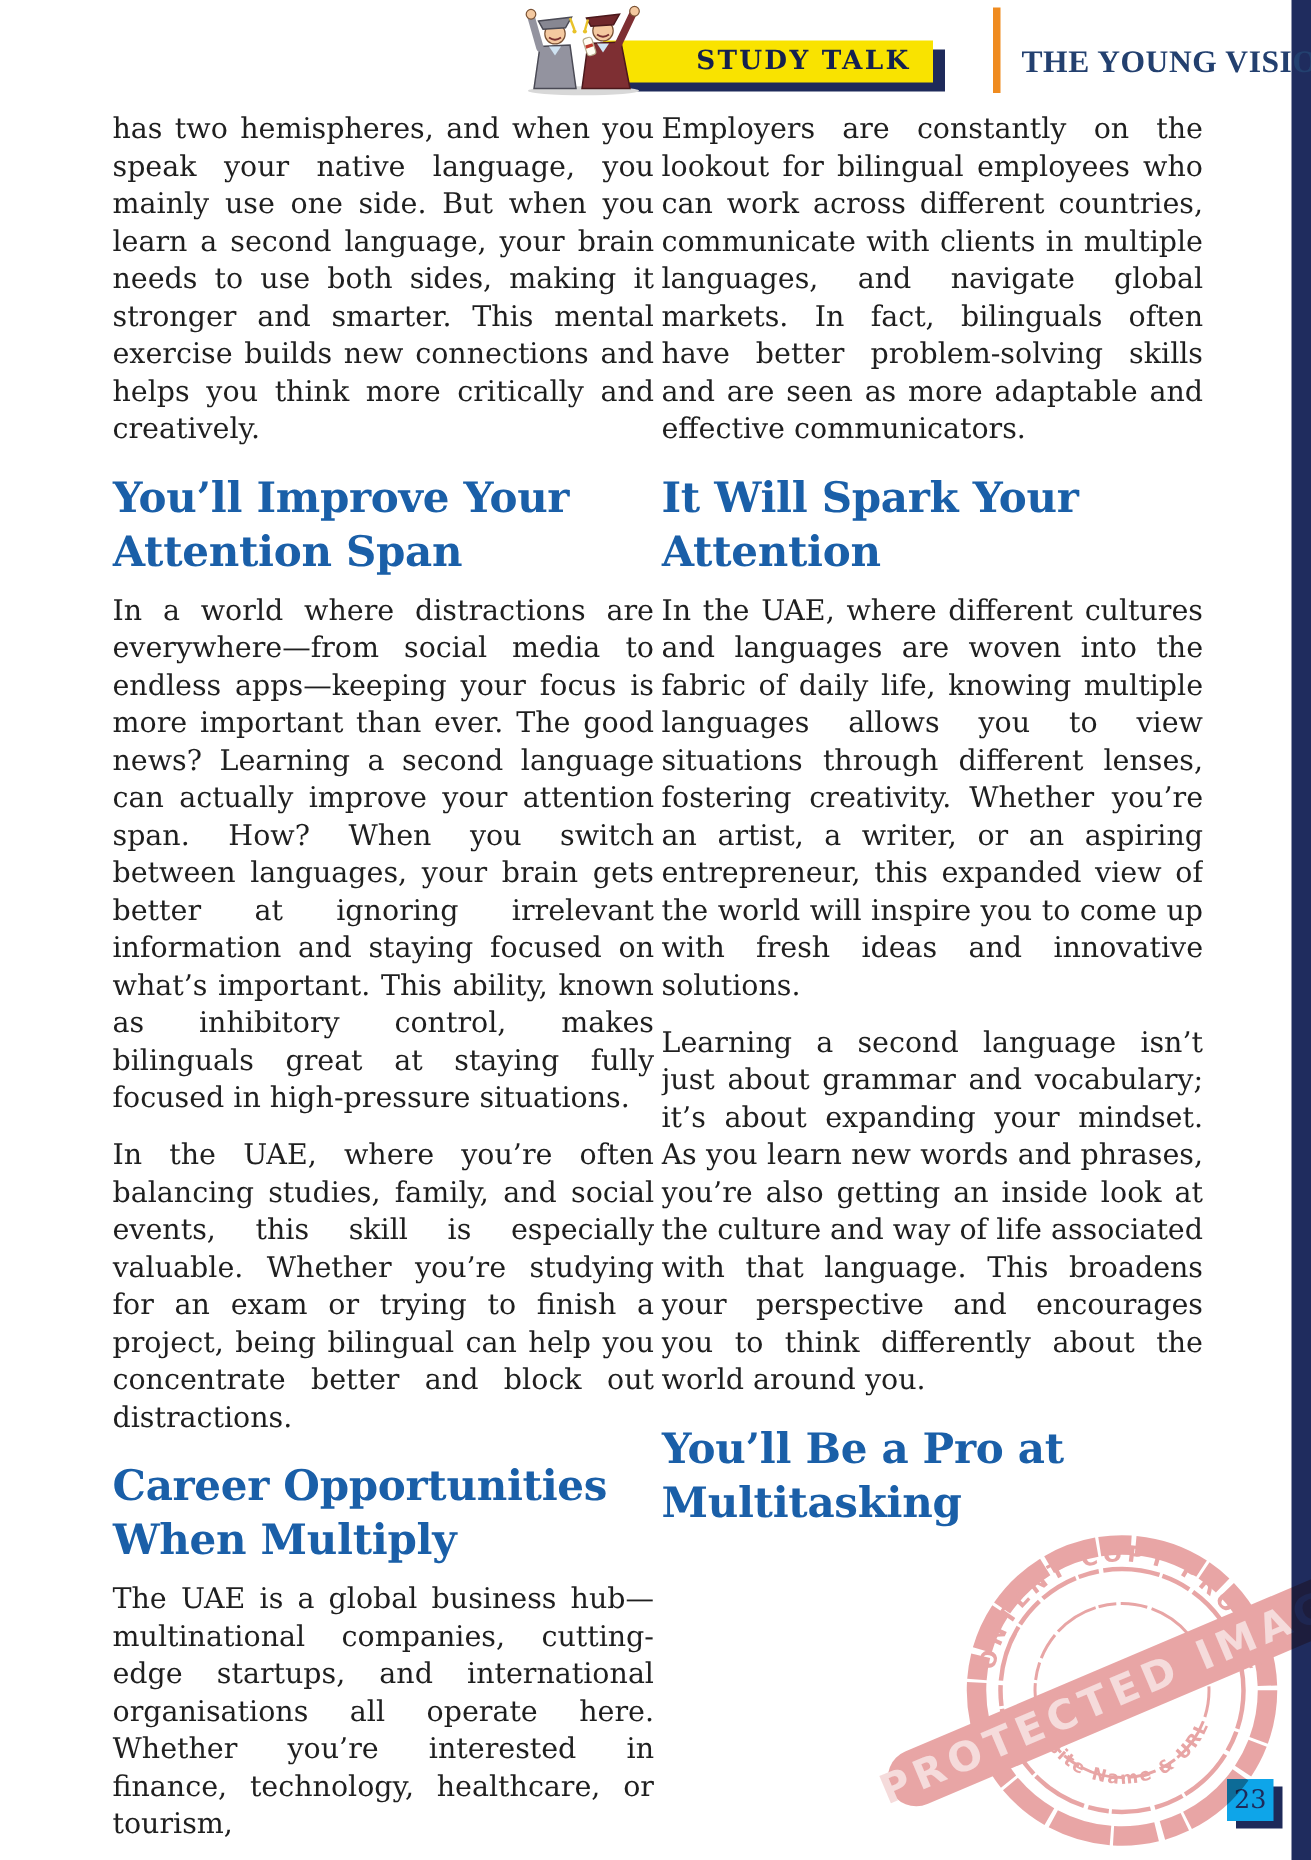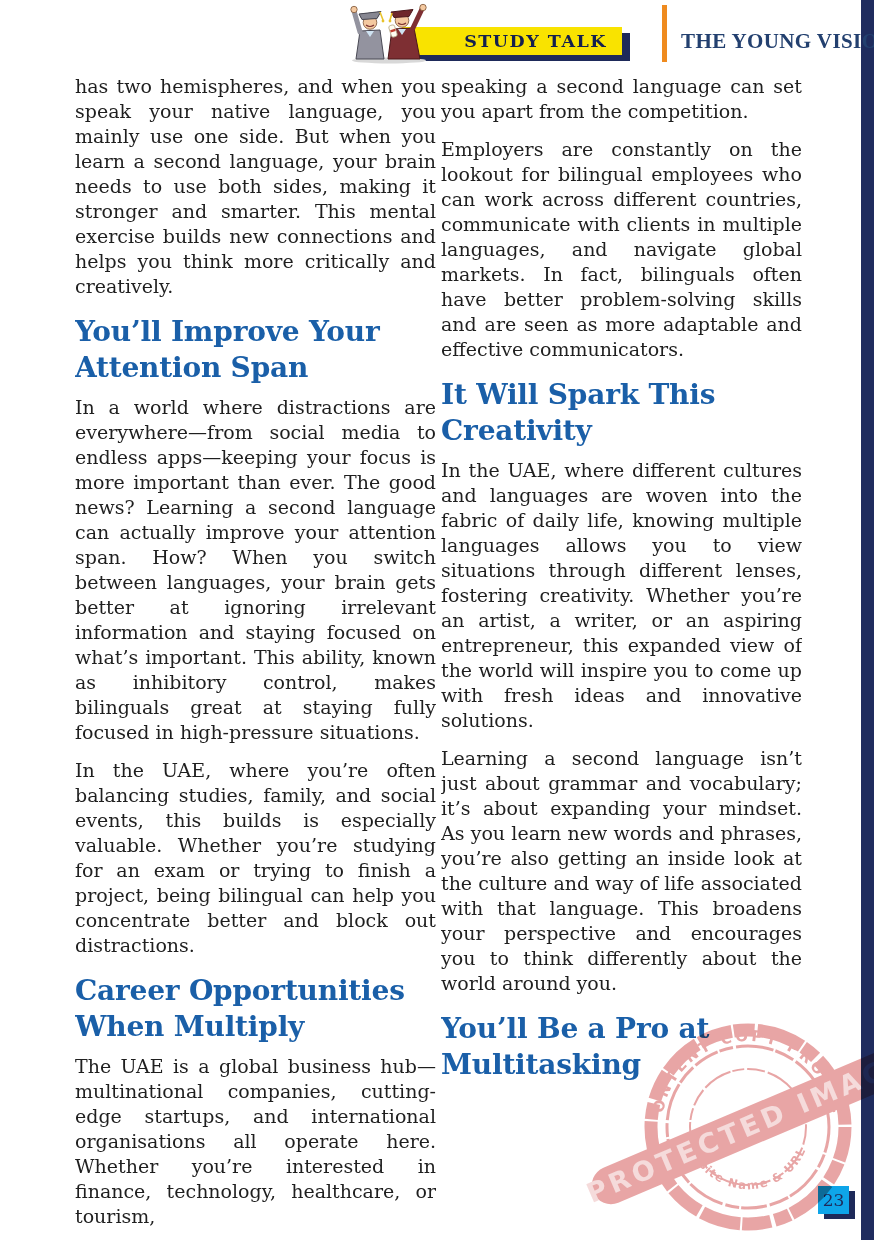--- a/index.html
+++ b/index.html
@@ -135,28 +135,27 @@
     <div class="hdr-divider"></div>
 
     <div class="masthead">THE YOUNG VISION</div>
   </header>
 
   <main class="columns">
     <div class="col">
         <p>has two hemispheres, and when you speak your native language, you mainly use one side. But when you learn a second language, your brain needs to use both sides, making it stronger and smarter. This mental exercise builds new connections and helps you think more critically and creatively.</p>
         <h2>You’ll Improve Your Attention Span</h2>
         <p>In a world where distractions are everywhere—from social media to endless apps—keeping your focus is more important than ever. The good news? Learning a second language can actually improve your attention span. How? When you switch between languages, your brain gets better at ignoring irrelevant information and staying focused on what’s important. This ability, known as inhibitory control, makes bilinguals great at staying fully focused in high-pressure situations.</p>
-        <p>In the UAE, where you’re often balancing studies, family, and social events, this builds is especially valuable. Whether you’re studying for an exam or trying to finish a project, being bilingual can help you concentrate better and block out distractions.</p>
+        <p>In the UAE, where you’re often balancing studies, family, and social events, this skill is especially valuable. Whether you’re studying for an exam or trying to finish a project, being bilingual can help you concentrate better and block out distractions.</p>
         <h2>Career Opportunities When Multiply</h2>
         <p>The UAE is a global business hub—multinational companies, cutting-edge startups, and international organisations all operate here. Whether you’re interested in finance, technology, healthcare, or tourism,</p>
       </div>
     <div class="col">
-        <p>speaking a second language can set you apart from the competition.</p>
         <p>Employers are constantly on the lookout for bilingual employees who can work across different countries, communicate with clients in multiple languages, and navigate global markets. In fact, bilinguals often have better problem-solving skills and are seen as more adaptable and effective communicators.</p>
-        <h2>It Will Spark This Creativity</h2>
+        <h2>It Will Spark Your Attention</h2>
         <p>In the UAE, where different cultures and languages are woven into the fabric of daily life, knowing multiple languages allows you to view situations through different lenses, fostering creativity. Whether you’re an artist, a writer, or an aspiring entrepreneur, this expanded view of the world will inspire you to come up with fresh ideas and innovative solutions.</p>
         <p>Learning a second language isn’t just about grammar and vocabulary; it’s about expanding your mindset. As you learn new words and phrases, you’re also getting an inside look at the culture and way of life associated with that language. This broadens your perspective and encourages you to think differently about the world around you.</p>
         <h2>You’ll Be a Pro at Multitasking</h2>
       </div>
   </main>
 
   <svg class="stamp" viewBox="0 0 340 300" aria-hidden="true">
     <g fill="none" stroke="#e28f8f">
       <circle cx="170" cy="150" r="97" stroke-width="13" stroke-dasharray="34 2 21 3 47 2 16 4 29 2 40 3"></circle>
       <circle cx="170" cy="150" r="81" stroke-width="3" stroke-dasharray="26 2 14 3 38 2 20 3"></circle>

